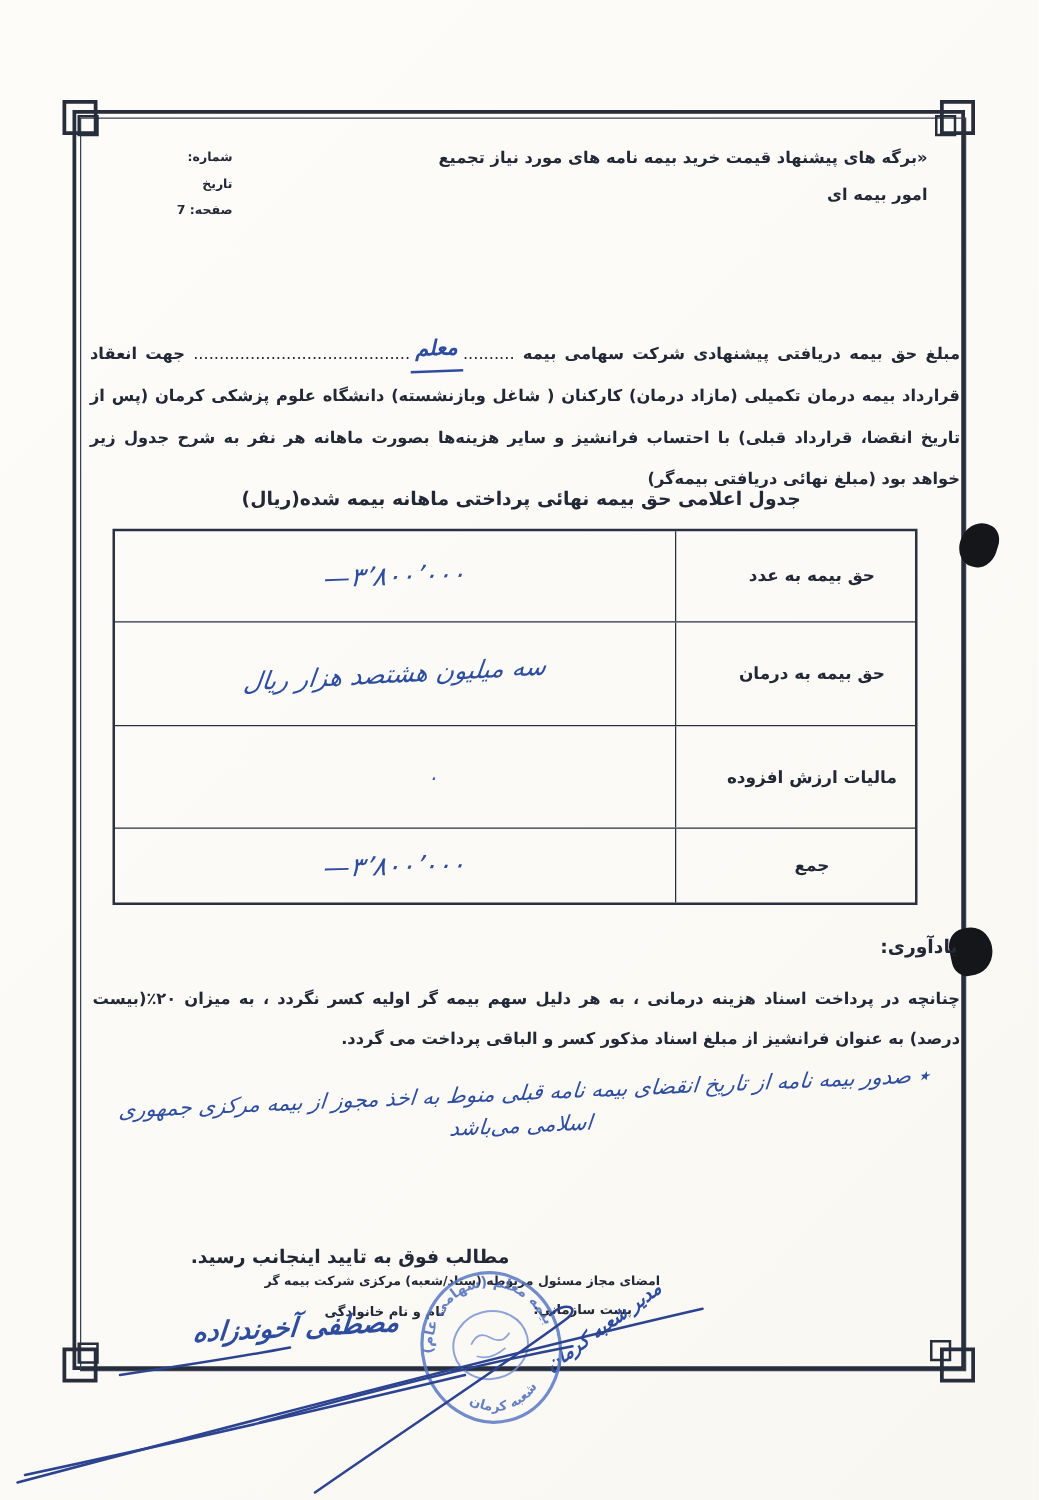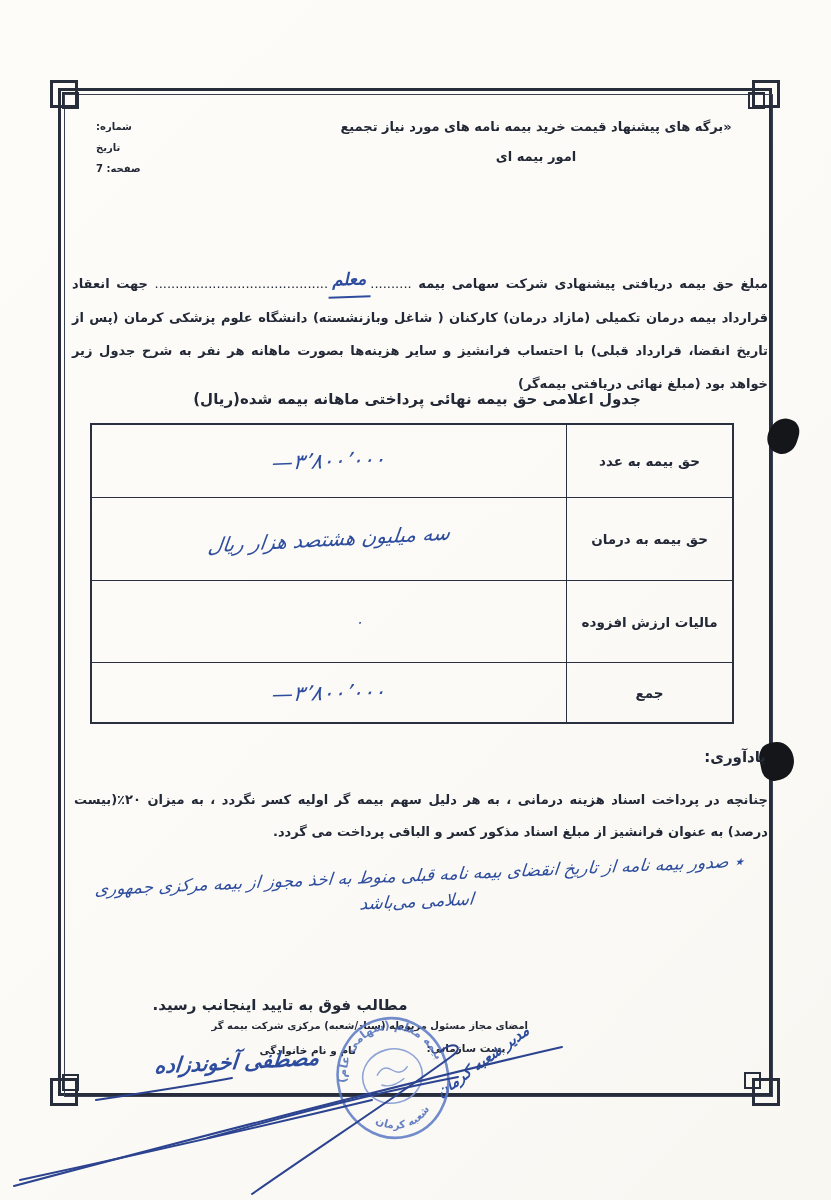--- a/index.html
+++ b/index.html
@@ -14,35 +14,35 @@
   .ink{color:#232836;}
   .pen{color:#2e4d9e;font-style:italic;}
 
   
   .frame{left:58px;top:88px;width:708px;height:1002px;border:3px solid #272d3b;}
   .frame2{left:64px;top:94px;width:707px;height:1001px;border:1px solid #3a4152;}
   .corner{width:22px;height:22px;border:3px solid #272d3b;background:transparent;}
   .corner.small{width:13px;height:13px;border-width:2px;}
 
   
-  .hdr-title{left:330px;top:112px;width:412px;text-align:center;font-size:13px;line-height:30px;font-weight:700;}
-  .hdr-meta{left:96px;top:116px;width:90px;text-align:left;font-size:10px;line-height:21px;font-weight:700;}
+  .hdr-title{left:330px;top:112px;width:412px;font-size:13px;line-height:30px;font-weight:700;}
+  .hdr-meta{left:96px;top:116px;width:90px;text-align:right;font-size:10px;line-height:21px;font-weight:700;}
 
   
   .sec1-heading{left:380px;top:226px;width:386px;text-align:right;font-size:15px;font-weight:700;text-decoration:underline;}
   .para{left:72px;top:266px;width:696px;font-size:13px;font-weight:700;line-height:33px;text-align:justify;text-align-last:right;}
   .dots{letter-spacing:1px;font-weight:400;}
   .blank-word{display:inline-block;position:relative;top:-3px;font-size:17px;font-weight:700;border-bottom:2px solid #2e4d9e;padding:0 4px;transform:rotate(-2deg);}
 
   
   .tbl-title{left:92px;top:390px;width:650px;text-align:center;font-size:15px;font-weight:700;}
   .tbl{left:90px;top:423px;width:640px;height:297px;border:2px solid #2a3040;display:flex;flex-direction:column;direction:rtl;}
   .tr{display:flex;border-bottom:1.5px solid #2a3040;}
   .tr:last-child{border-bottom:none;}
-  .th{width:165px;border-left:1.5px solid #2a3040;display:flex;align-items:center;justify-content:center;font-size:13.5px;font-weight:700;}
+  .th{width:165px;border-left:1.5px solid #2a3040;display:flex;align-items:center;justify-content:center;font-size:13.5px;font-weight:700;padding-left:26px;}
   .td{flex:1;display:flex;align-items:center;justify-content:center;font-size:21px;}
   .hw-num{transform:rotate(-2deg) skewX(-6deg);letter-spacing:2px;}
   .hw-words{font-size:20px;transform:rotate(-3deg) skewX(-10deg);}
   .hw-zero{font-size:15px;transform:translateX(30px);}
 
   
   .rem-heading{left:430px;top:748px;width:336px;text-align:right;font-size:15px;font-weight:700;}
   .rem-body{left:74px;top:784px;width:694px;font-size:13px;font-weight:700;line-height:32px;text-align:justify;text-align-last:right;}
 
   

